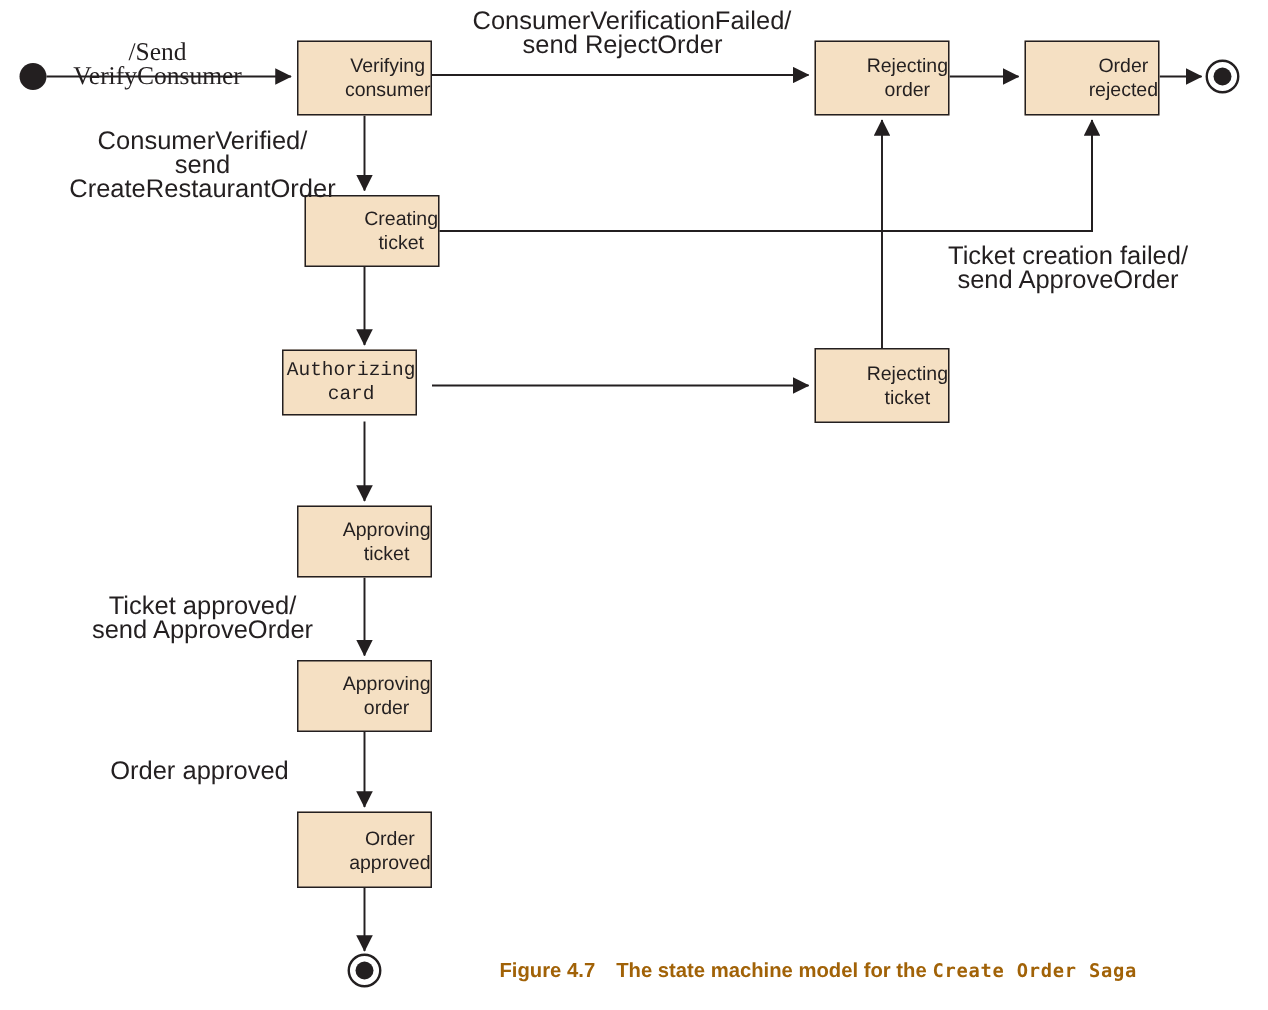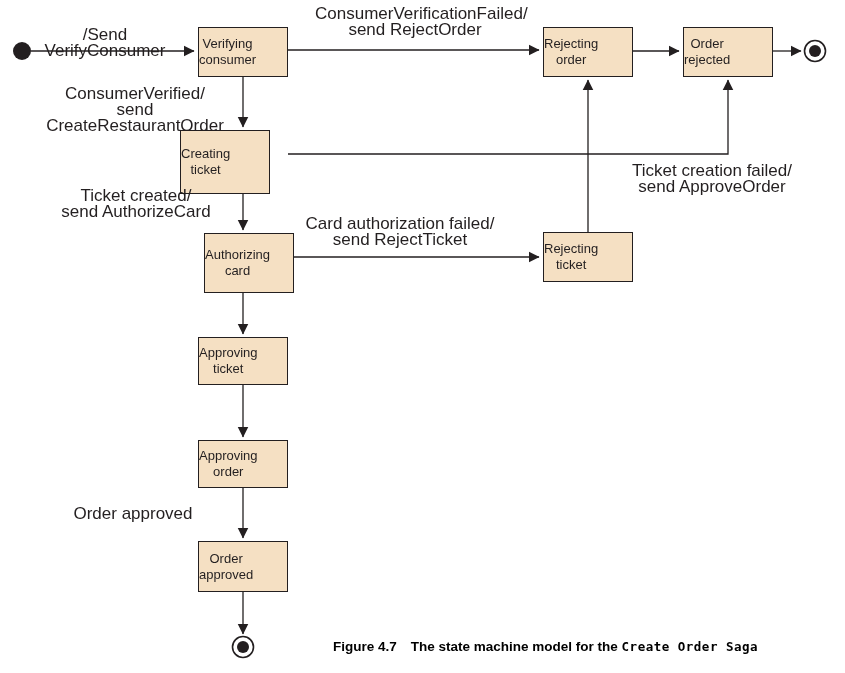--- a/index.html
+++ b/index.html
@@ -13,21 +13,21 @@
     overflow: hidden;
   }
   .layer { position: absolute; left: 0; top: 0; }
   .state {
     position: absolute;
     background: #f5e0c3;
     border: 1.6px solid #231f20;
     box-sizing: border-box;
     display: flex;
     align-items: center;
-    justify-content: flex-start;
+    justify-content: flex-end;
     text-align: center;
     font-size: 13px;
     line-height: 16px;
     white-space: pre-line;
     z-index: 2;
   }
   .edge-label {
     position: absolute;
     font-size: 17px;
     line-height: 16px;
@@ -36,21 +36,21 @@
   }
   .align-right { text-align: center; }
   .align-center { text-align: center; }
   .caption {
     position: absolute;
     left: 333px;
     top: 639px;
     width: 500px;
     font-size: 13.5px;
     font-weight: bold;
-    color: #000000;
+    color: #a16207;
     white-space: nowrap;
     z-index: 3;
   }
   .caption .fig-label { margin-right: 14px; }
   .caption .code {
     font-family: "DejaVu Sans Mono", "Liberation Mono", monospace;
     font-size: 12.5px;
     letter-spacing: 0.5px;
   }
 </style>
@@ -90,25 +90,25 @@
     <path d="M243,281 L243,334" fill="none" stroke="#231f20" stroke-width="1.3" marker-end="url(#arrow)"></path>
     <path d="M243,385 L243,437" fill="none" stroke="#231f20" stroke-width="1.3" marker-end="url(#arrow)"></path>
     <path d="M243,488 L243,538" fill="none" stroke="#231f20" stroke-width="1.3" marker-end="url(#arrow)"></path>
     <path d="M243,592 L243,634" fill="none" stroke="#231f20" stroke-width="1.3" marker-end="url(#arrow)"></path>
   </svg>
 
   <div class="state" style="left:198px; top:27px; width:90px; height:50px;">
     <span>Verifying
 consumer</span>
   </div>
-  <div class="state" style="left:180px; top:130px; width:90px; height:64px;">
+  <div class="state" style="left:203px; top:130px; width:90px; height:48px;">
     <span>Creating
 ticket</span>
   </div>
-  <div class="state" style="left:204px; top:233px; width:90px; height:60px;">
+  <div class="state" style="left:188px; top:233px; width:90px; height:44px;font-family:Liberation Mono, monospace;">
     <span>Authorizing
 card</span>
   </div>
   <div class="state" style="left:198px; top:337px; width:90px; height:48px;">
     <span>Approving
 ticket</span>
   </div>
   <div class="state" style="left:198px; top:440px; width:90px; height:48px;">
     <span>Approving
 order</span>
@@ -123,31 +123,29 @@
   </div>
   <div class="state" style="left:683px; top:27px; width:90px; height:50px;">
     <span>Order
 rejected</span>
   </div>
   <div class="state" style="left:543px; top:232px; width:90px; height:50px;">
     <span>Rejecting
 ticket</span>
   </div>
 
-  <div class="edge-label align-center" style="left:32px; top:27px; width:146px;">/Send VerifyConsumer</div>
+  <div class="edge-label align-center" style="left:32px; top:27px; width:146px;font-family:Liberation Serif, serif;">/Send VerifyConsumer</div>
   <div class="edge-label align-center" style="left:315px; top:6px; width:200px;">ConsumerVerificationFailed/
 send RejectOrder</div>
   <div class="edge-label align-right" style="left:35px; top:86px; width:200px;">ConsumerVerified/
 send CreateRestaurantOrder</div>
-  <div class="edge-label align-right" style="left:36px; top:188px; width:200px;">Ticket created/
-send AuthorizeCard</div>
   <div class="edge-label align-center" style="left:612px; top:163px; width:200px;">Ticket creation failed/
 send ApproveOrder</div>
-  <div class="edge-label align-center" style="left:300px; top:216px; width:200px;">Card authorization failed/
-send RejectTicket</div>
+  <div class="edge-label align-right" style="left:35px; top:396px; width:200px;">Ticket approved/
+send ApproveOrder</div>
   <div class="edge-label align-right" style="left:33px; top:506px; width:200px;">Order approved</div>
 
   <div class="caption">
     <span class="fig-label">Figure 4.7</span><span>The state machine model for the</span>
     <span class="code">Create Order Saga</span>
   </div>
 
 </div>
 
 </body></html>

